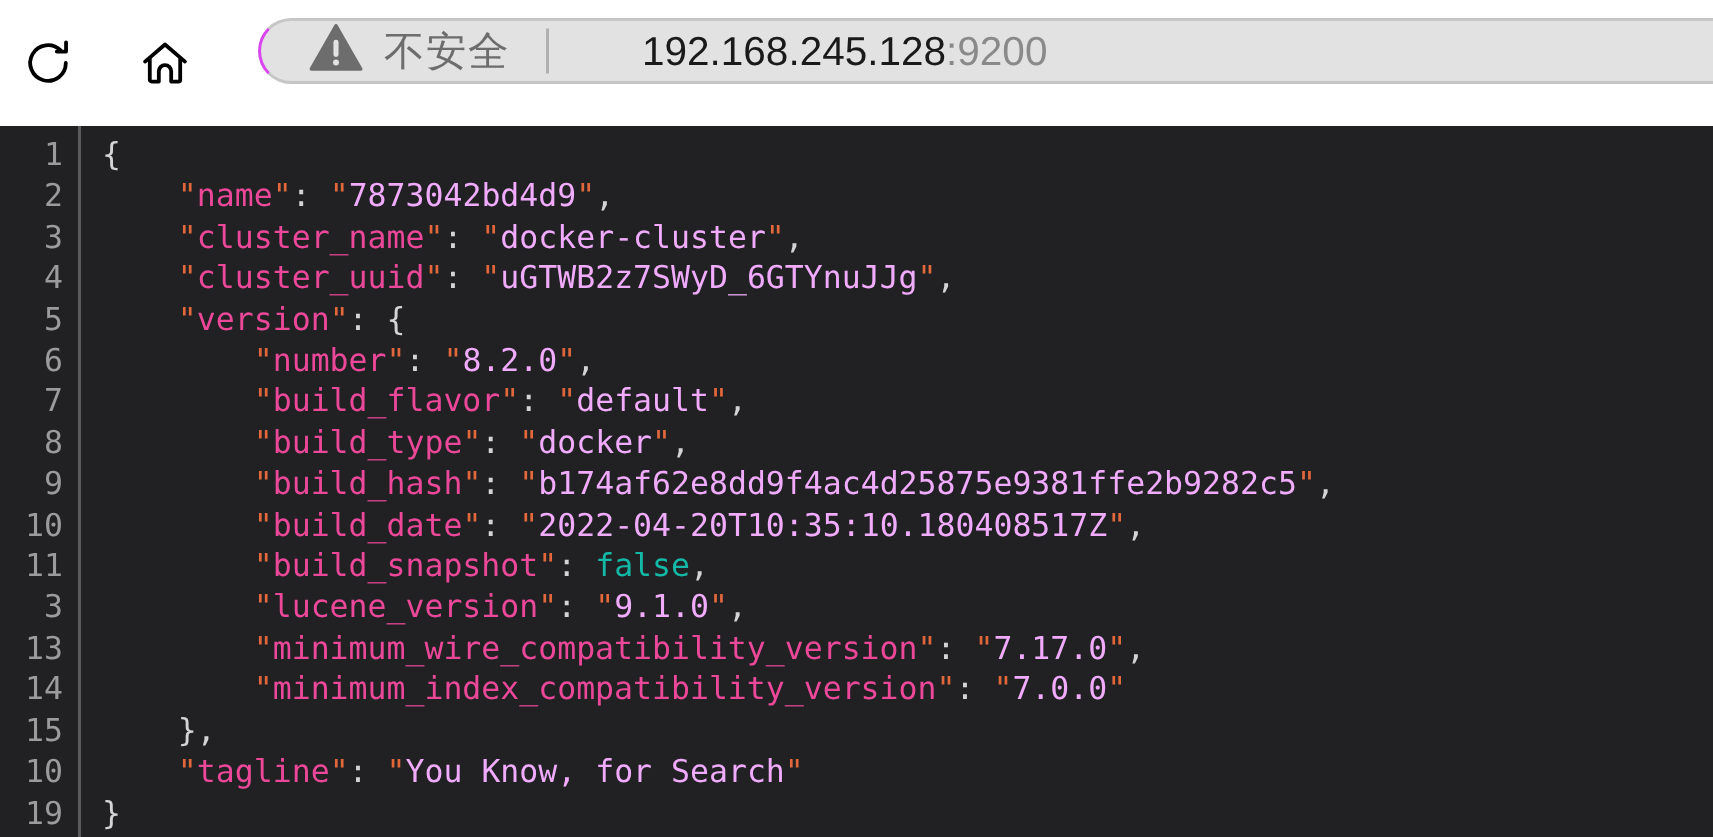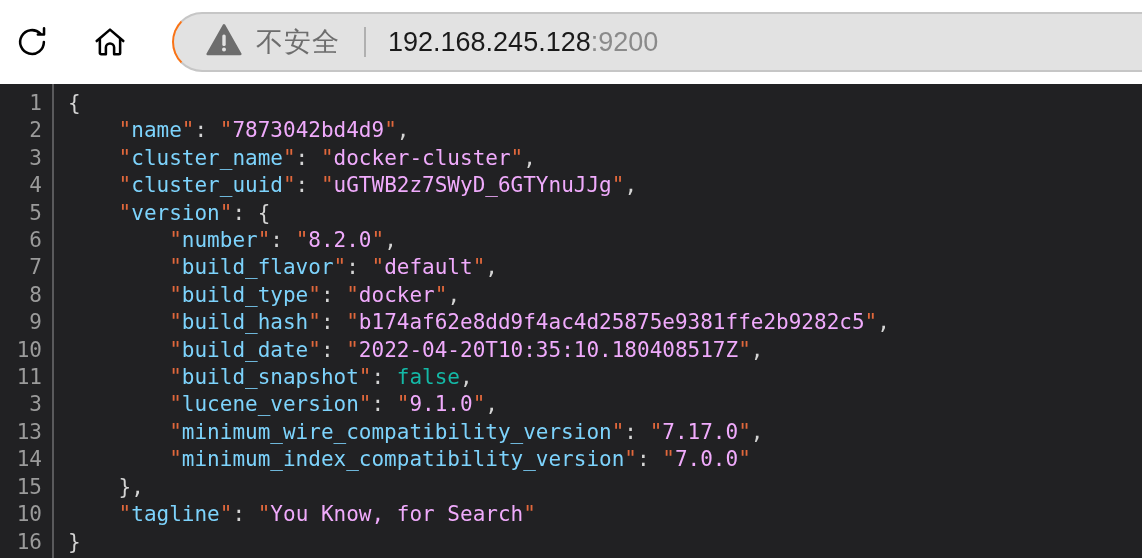--- a/index.html
+++ b/index.html
@@ -34,25 +34,25 @@
     cursor: pointer;
   }
   .nav-btn:first-child { margin-left: 4px; }
   .nav-btn svg { display: block; }
 
   .urlbar {
     position: absolute;
     left: 172px;
     top: 12px;
     right: 0;
-    height: 60px;
+    height: 44px;
     background: #e2e2e2;
     border-top: 2px solid #c6c6c6;
     border-bottom: 2px solid #c6c6c6;
-    border-left: 2px solid #f97316;
+    border-left: 2px solid #d946ef;
     border-top-left-radius: 31px;
     border-bottom-left-radius: 31px;
     box-sizing: border-box;
     display: flex;
     align-items: center;
     cursor: text;
   }
   .warn-icon {
     margin-left: 32px;
     flex: 0 0 auto;
@@ -72,20 +72,21 @@
     background: #b0b0b0;
     margin: 0 22px 0 24px;
     flex: 0 0 auto;
   }
   .url-text {
     font-size: 27px;
     color: #1a1a1a;
     white-space: nowrap;
     letter-spacing: 0px;
     font-family: "Liberation Sans", sans-serif;
+    margin-left: 40px;
   }
   .url-text .port { color: #8a8a8a; }
 
   
   .json-view {
     position: absolute;
     left: 0;
     top: 84px;
     width: 1142px;
     height: 474px;
@@ -110,21 +111,21 @@
 
   .code {
     flex: 1 1 auto;
     padding: 6px 0 0 14px;
     white-space: pre;
     color: #d6d6d6;
     overflow: hidden;
   }
   .code .ln { white-space: pre; }
 
-  .tok-key   { color: #7dd3fc; }
+  .tok-key   { color: #ec4899; }
   .tok-str   { color: #f0abfc; }
   .tok-bool  { color: #14b8a6; }
   .tok-punc  { color: #d4d4d4; }
   .tok-quote { color: #e2683c; }
 </style>
 </head>
 <body>
 
 <div class="browser-toolbar">
 
@@ -171,16 +172,16 @@
       <div>7</div>
       <div>8</div>
       <div>9</div>
       <div>10</div>
       <div>11</div>
       <div>3</div>
       <div>13</div>
       <div>14</div>
       <div>15</div>
       <div>10</div>
-      <div>16</div>
+      <div>19</div>
     </div>
   <div class="code" id="code"><div class="ln"><span class="tok-punc">{</span></div><div class="ln"><span class="tok-punc">    </span><span class="tok-quote">"</span><span class="tok-key">name</span><span class="tok-quote">"</span><span class="tok-punc">: </span><span class="tok-quote">"</span><span class="tok-str">7873042bd4d9</span><span class="tok-quote">"</span><span class="tok-punc">,</span></div><div class="ln"><span class="tok-punc">    </span><span class="tok-quote">"</span><span class="tok-key">cluster_name</span><span class="tok-quote">"</span><span class="tok-punc">: </span><span class="tok-quote">"</span><span class="tok-str">docker-cluster</span><span class="tok-quote">"</span><span class="tok-punc">,</span></div><div class="ln"><span class="tok-punc">    </span><span class="tok-quote">"</span><span class="tok-key">cluster_uuid</span><span class="tok-quote">"</span><span class="tok-punc">: </span><span class="tok-quote">"</span><span class="tok-str">uGTWB2z7SWyD_6GTYnuJJg</span><span class="tok-quote">"</span><span class="tok-punc">,</span></div><div class="ln"><span class="tok-punc">    </span><span class="tok-quote">"</span><span class="tok-key">version</span><span class="tok-quote">"</span><span class="tok-punc">: </span><span class="tok-punc">{</span></div><div class="ln"><span class="tok-punc">        </span><span class="tok-quote">"</span><span class="tok-key">number</span><span class="tok-quote">"</span><span class="tok-punc">: </span><span class="tok-quote">"</span><span class="tok-str">8.2.0</span><span class="tok-quote">"</span><span class="tok-punc">,</span></div><div class="ln"><span class="tok-punc">        </span><span class="tok-quote">"</span><span class="tok-key">build_flavor</span><span class="tok-quote">"</span><span class="tok-punc">: </span><span class="tok-quote">"</span><span class="tok-str">default</span><span class="tok-quote">"</span><span class="tok-punc">,</span></div><div class="ln"><span class="tok-punc">        </span><span class="tok-quote">"</span><span class="tok-key">build_type</span><span class="tok-quote">"</span><span class="tok-punc">: </span><span class="tok-quote">"</span><span class="tok-str">docker</span><span class="tok-quote">"</span><span class="tok-punc">,</span></div><div class="ln"><span class="tok-punc">        </span><span class="tok-quote">"</span><span class="tok-key">build_hash</span><span class="tok-quote">"</span><span class="tok-punc">: </span><span class="tok-quote">"</span><span class="tok-str">b174af62e8dd9f4ac4d25875e9381ffe2b9282c5</span><span class="tok-quote">"</span><span class="tok-punc">,</span></div><div class="ln"><span class="tok-punc">        </span><span class="tok-quote">"</span><span class="tok-key">build_date</span><span class="tok-quote">"</span><span class="tok-punc">: </span><span class="tok-quote">"</span><span class="tok-str">2022-04-20T10:35:10.180408517Z</span><span class="tok-quote">"</span><span class="tok-punc">,</span></div><div class="ln"><span class="tok-punc">        </span><span class="tok-quote">"</span><span class="tok-key">build_snapshot</span><span class="tok-quote">"</span><span class="tok-punc">: </span><span class="tok-bool">false</span><span class="tok-punc">,</span></div><div class="ln"><span class="tok-punc">        </span><span class="tok-quote">"</span><span class="tok-key">lucene_version</span><span class="tok-quote">"</span><span class="tok-punc">: </span><span class="tok-quote">"</span><span class="tok-str">9.1.0</span><span class="tok-quote">"</span><span class="tok-punc">,</span></div><div class="ln"><span class="tok-punc">        </span><span class="tok-quote">"</span><span class="tok-key">minimum_wire_compatibility_version</span><span class="tok-quote">"</span><span class="tok-punc">: </span><span class="tok-quote">"</span><span class="tok-str">7.17.0</span><span class="tok-quote">"</span><span class="tok-punc">,</span></div><div class="ln"><span class="tok-punc">        </span><span class="tok-quote">"</span><span class="tok-key">minimum_index_compatibility_version</span><span class="tok-quote">"</span><span class="tok-punc">: </span><span class="tok-quote">"</span><span class="tok-str">7.0.0</span><span class="tok-quote">"</span></div><div class="ln"><span class="tok-punc">    },</span></div><div class="ln"><span class="tok-punc">    </span><span class="tok-quote">"</span><span class="tok-key">tagline</span><span class="tok-quote">"</span><span class="tok-punc">: </span><span class="tok-quote">"</span><span class="tok-str">You Know, for Search</span><span class="tok-quote">"</span></div><div class="ln"><span class="tok-punc">}</span></div></div>
 </div>
 
 </body></html>

